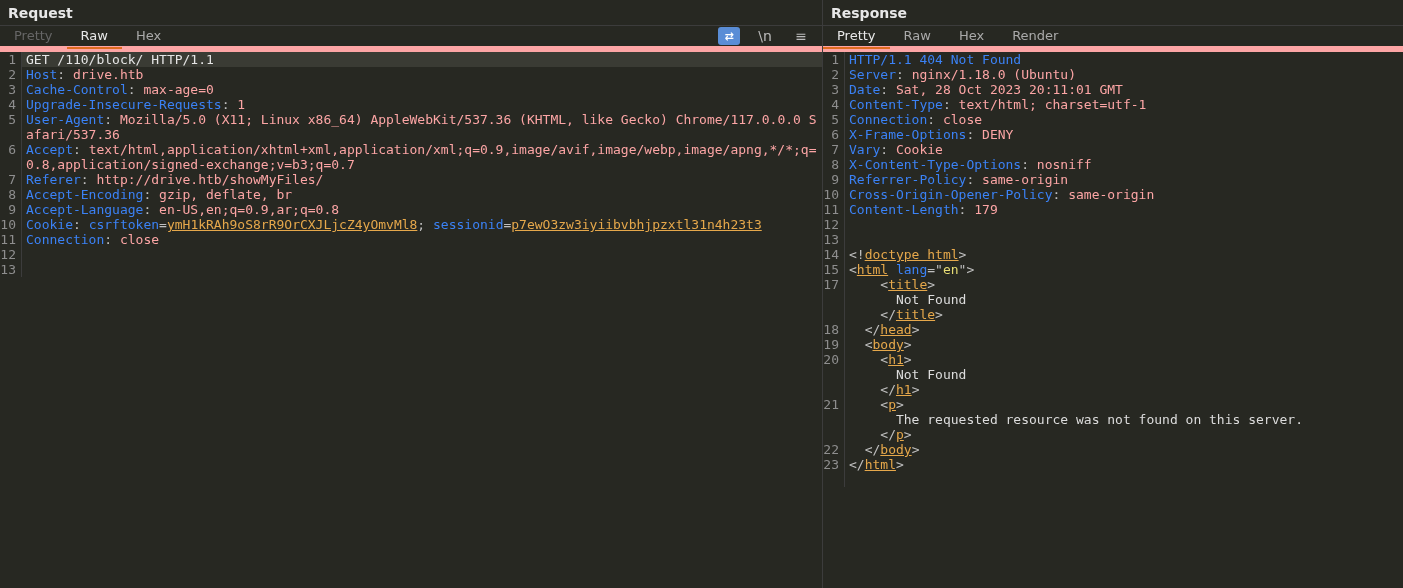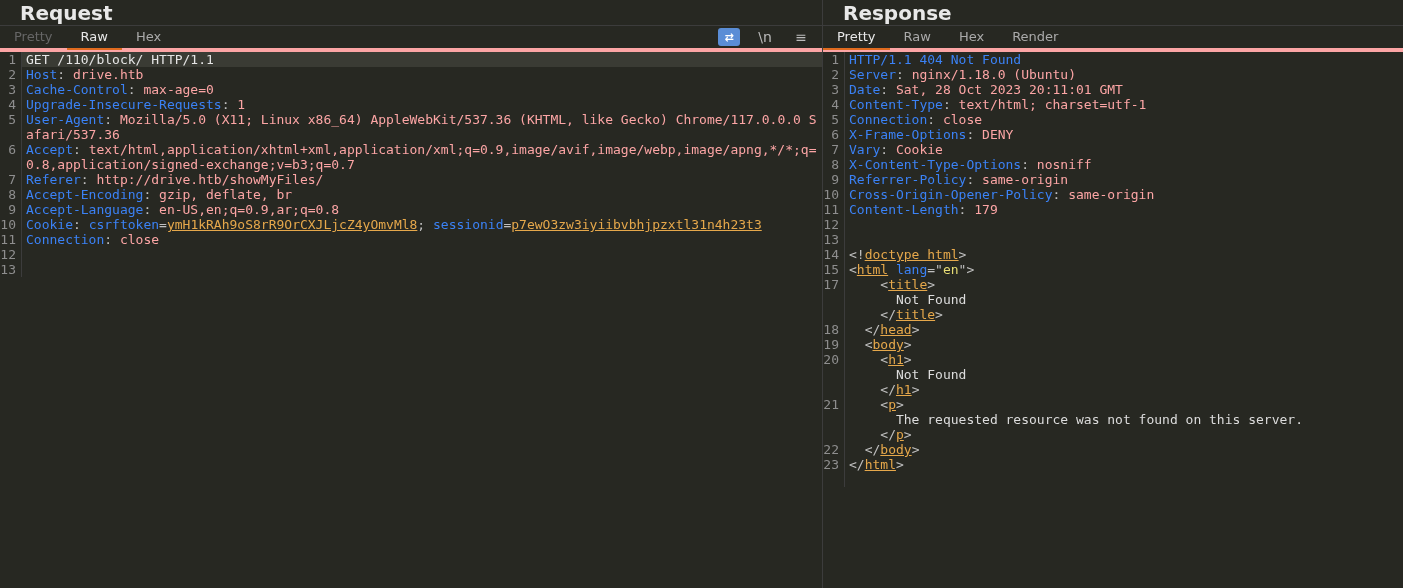--- a/index.html
+++ b/index.html
@@ -22,33 +22,33 @@
     width: 823px;
     border-right: 1px solid #3c3c3c;
   }
   .panel-right {
     flex: 1;
   }
   .panel-header {
     height: 26px;
     display: flex;
     align-items: center;
-    padding: 0 20px;
+    padding: 0 8px;
     font-family: "DejaVu Sans", Arial, sans-serif;
     font-weight: bold;
-    font-size: 20px;
+    font-size: 14px;
     color: #e8e8e8;
     border-bottom: 1px solid #3c3c3c;
     background: #272822;
   }
   .tab-row {
     height: 26px;
     display: flex;
     align-items: center;
-    border-bottom: 4px solid #fca5a5;
+    border-bottom: 6px solid #fca5a5;
     background: #272822;
     font-family: "DejaVu Sans", Arial, sans-serif;
     font-size: 13px;
   }
   .tabs {
     display: flex;
     flex: 1;
   }
   .tab {
     padding: 0 14px;

